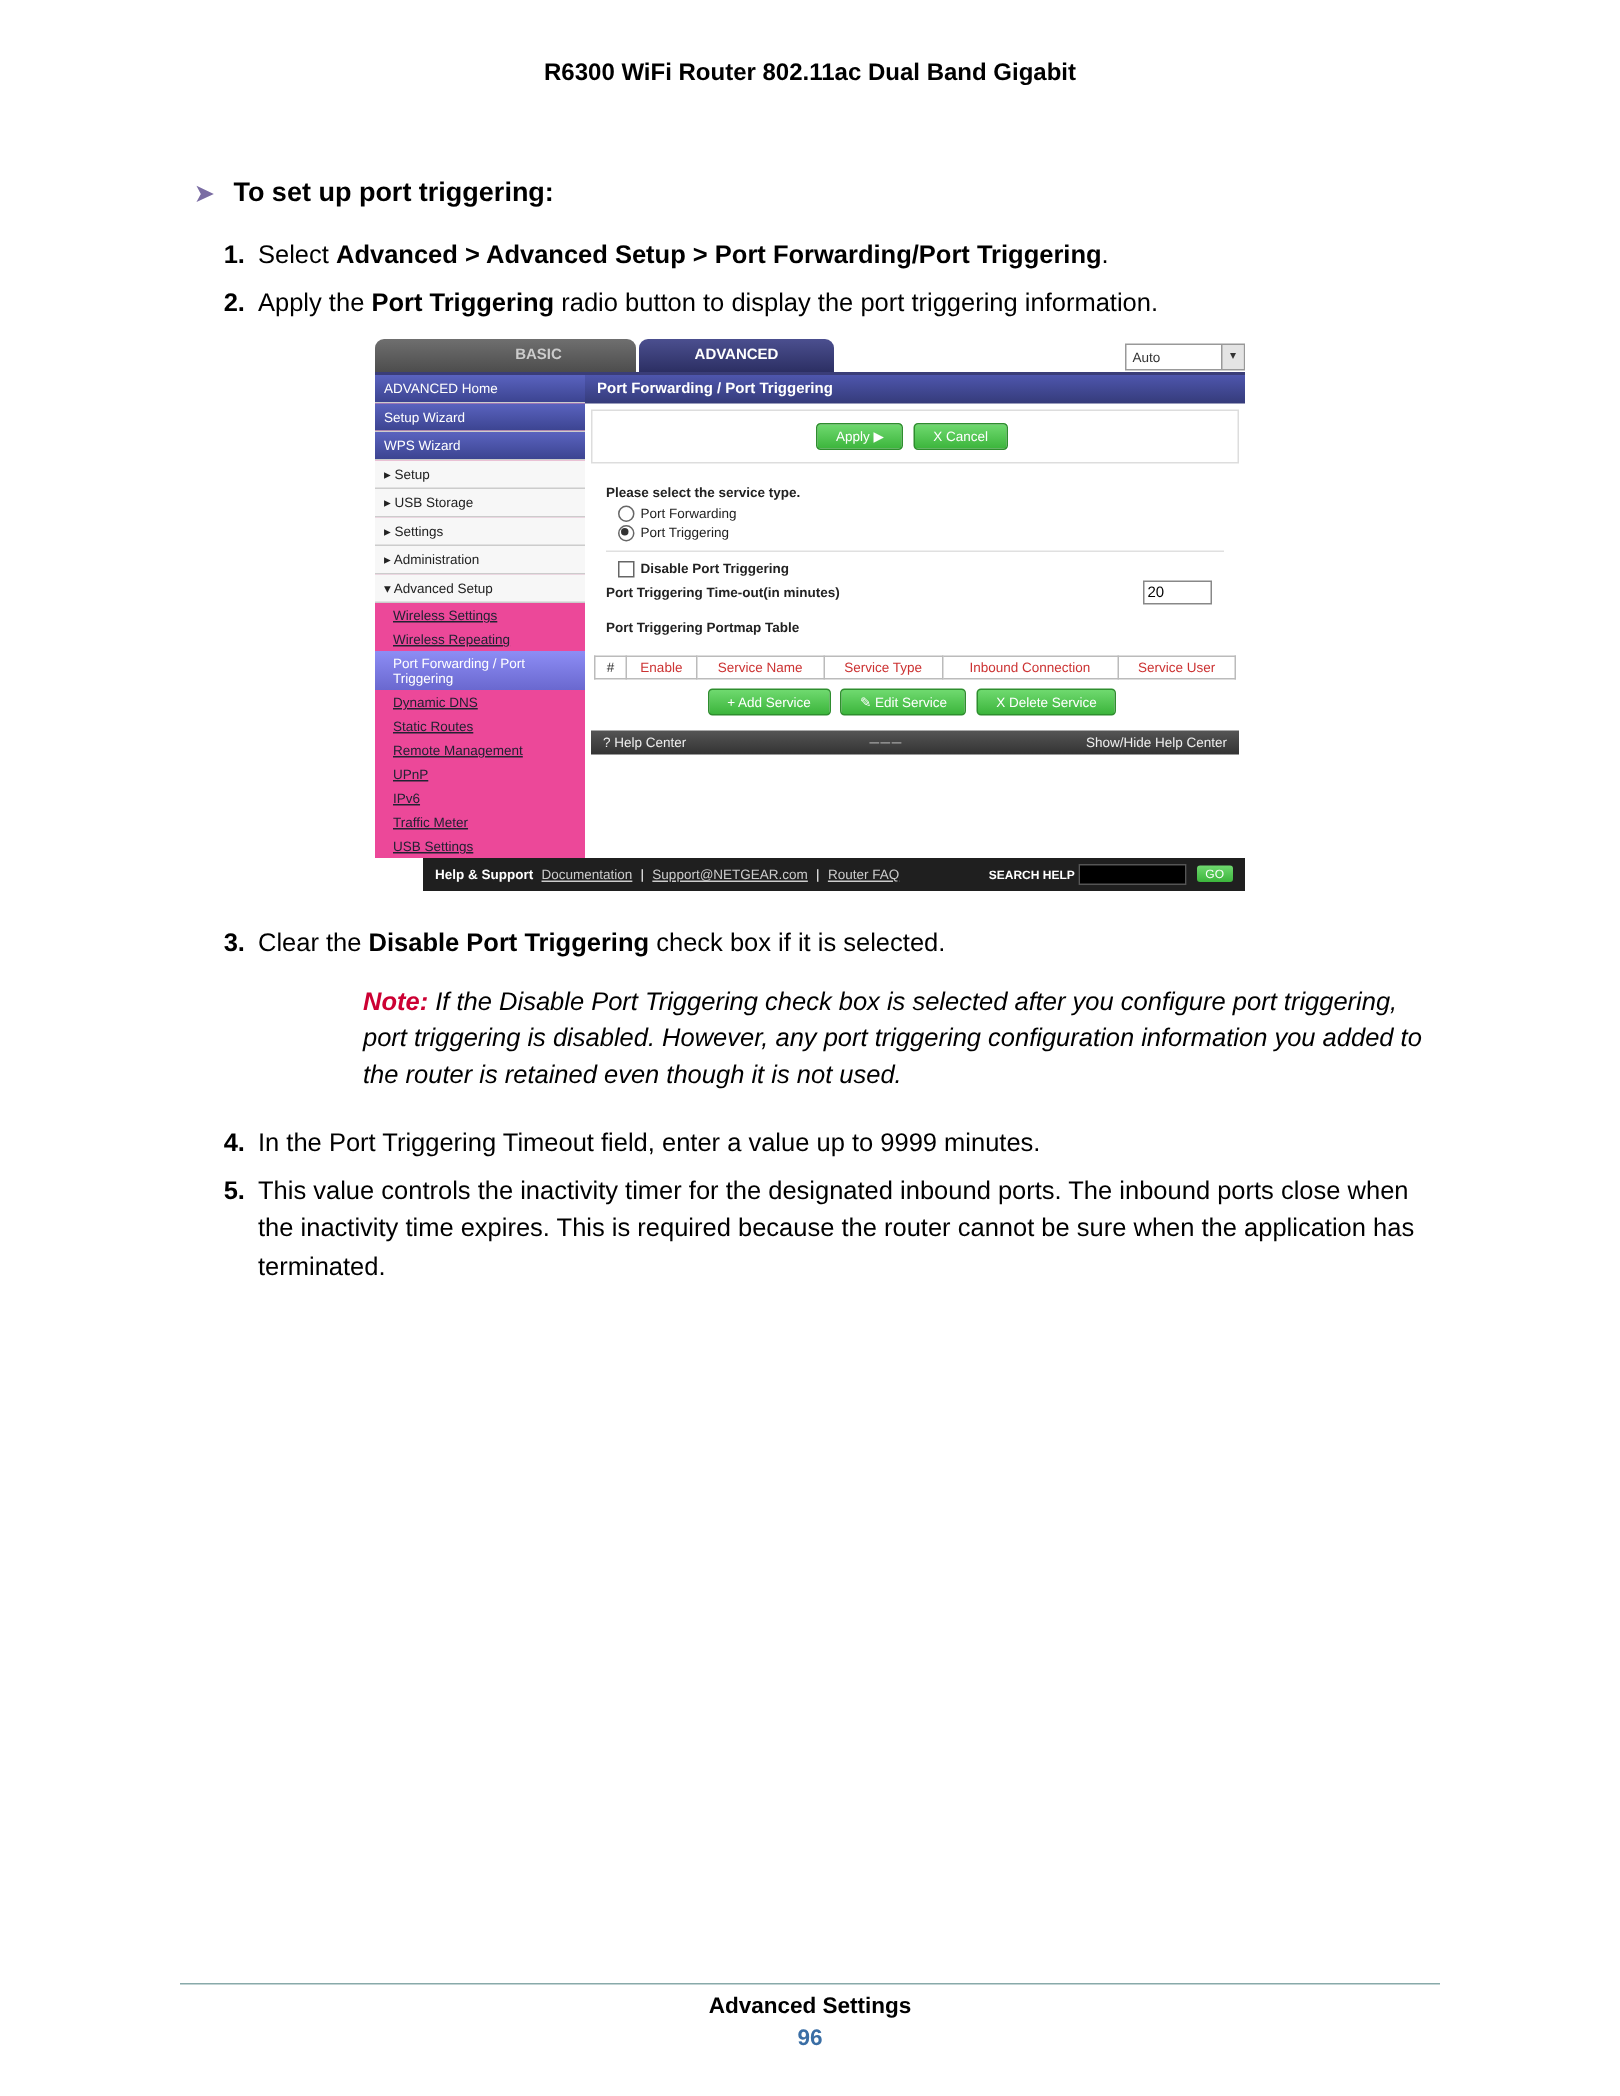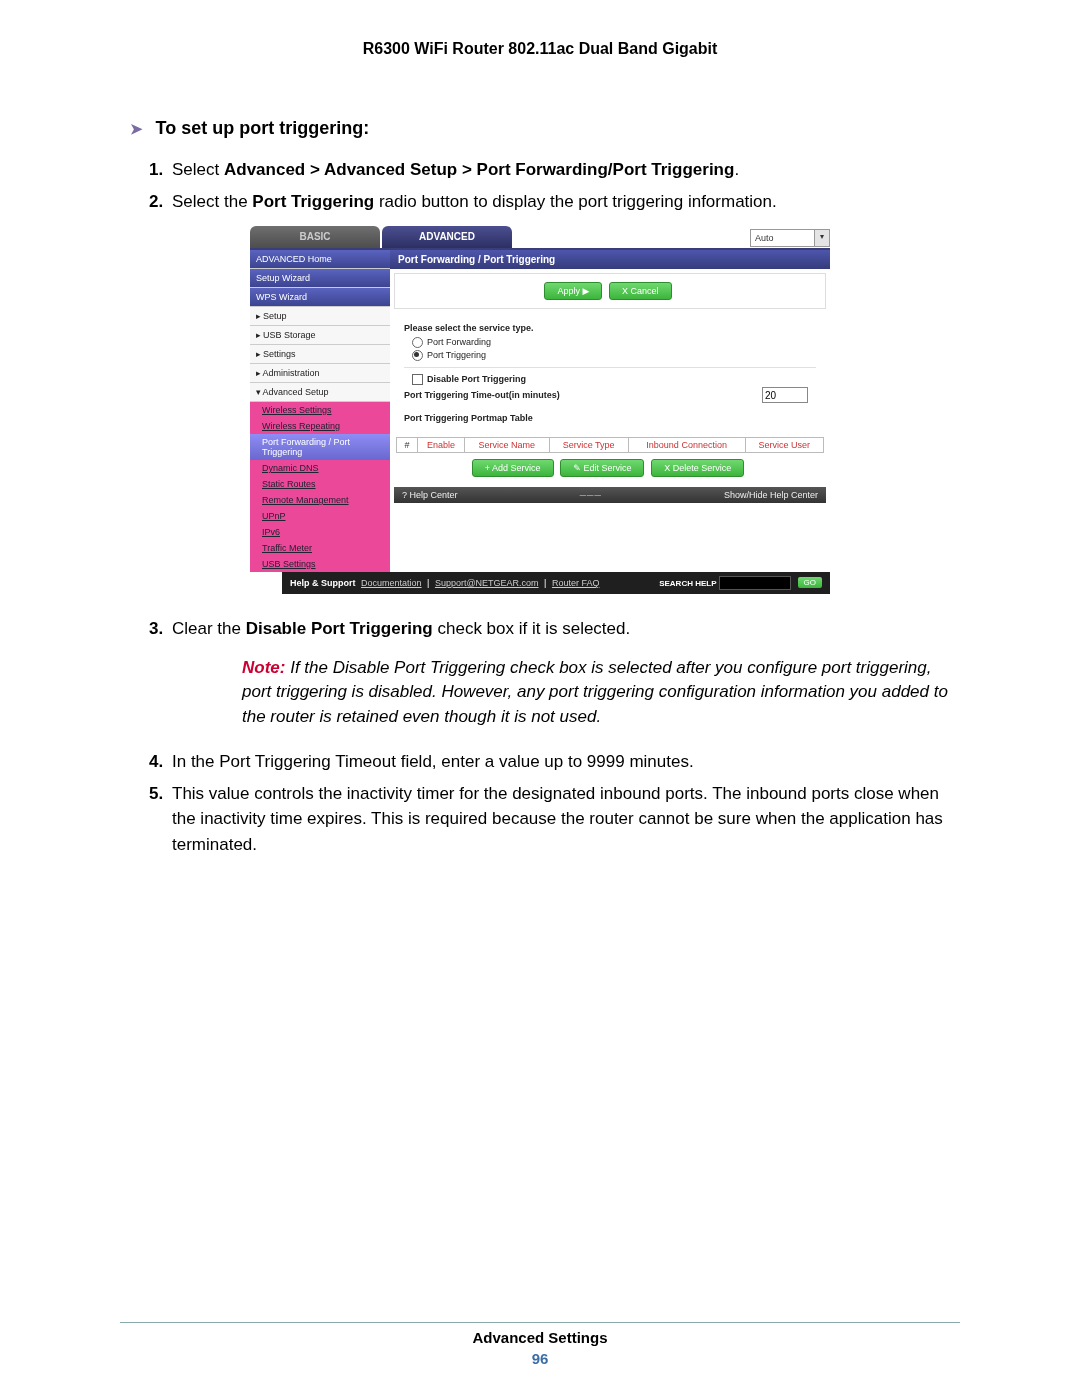--- a/index.html
+++ b/index.html
@@ -79,21 +79,21 @@
     flex: 0 0 130px;
     text-align: center;
     line-height: 22px;
     font-weight: bold;
     font-size: 10px;
     color: #fff;
     border-top-left-radius: 6px;
     border-top-right-radius: 6px;
     margin-right: 2px;
   }
-  .tab-basic { background: linear-gradient(#6f6f6f,#4d4d4d); color:#ccc; }
+  .tab-basic { background: linear-gradient(#6f6f6f,#4d4d4d); color:#ccc;padding-left:44px; }
   .tab-adv { background: linear-gradient(#4b4f8f,#2c2f63); }
   .tab-spacer { flex:1; background:#fff; }
   .tab-auto {
     flex: 0 0 70px;
     background: #fff;
     border:1px solid #999;
     height: 16px;
     margin-top:3px;
     display:flex;
     align-items:center;
@@ -239,21 +239,21 @@
   <div class="section-title">
     <span class="arrow">➤</span>
     <span>To set up port triggering:</span>
   </div>
 
   <ol class="steps">
     <li>
       <span>Select </span><span class="bold">Advanced &gt; Advanced Setup &gt; Port Forwarding/Port Triggering</span><span>.</span>
     </li>
     <li>
-      <span>Select the </span><span class="bold">Port Triggering</span><span> radio button to display the port triggering information.</span>
+      <span>Apply the </span><span class="bold">Port Triggering</span><span> radio button to display the port triggering information.</span>
     </li>
   </ol>
 
   <div class="router-ui">
     <div class="router-tabs">
       <div class="tab tab-basic">BASIC</div>
       <div class="tab tab-adv">ADVANCED</div>
       <div class="tab-spacer"></div>
       <div class="tab-auto">
         <span>Auto</span>

